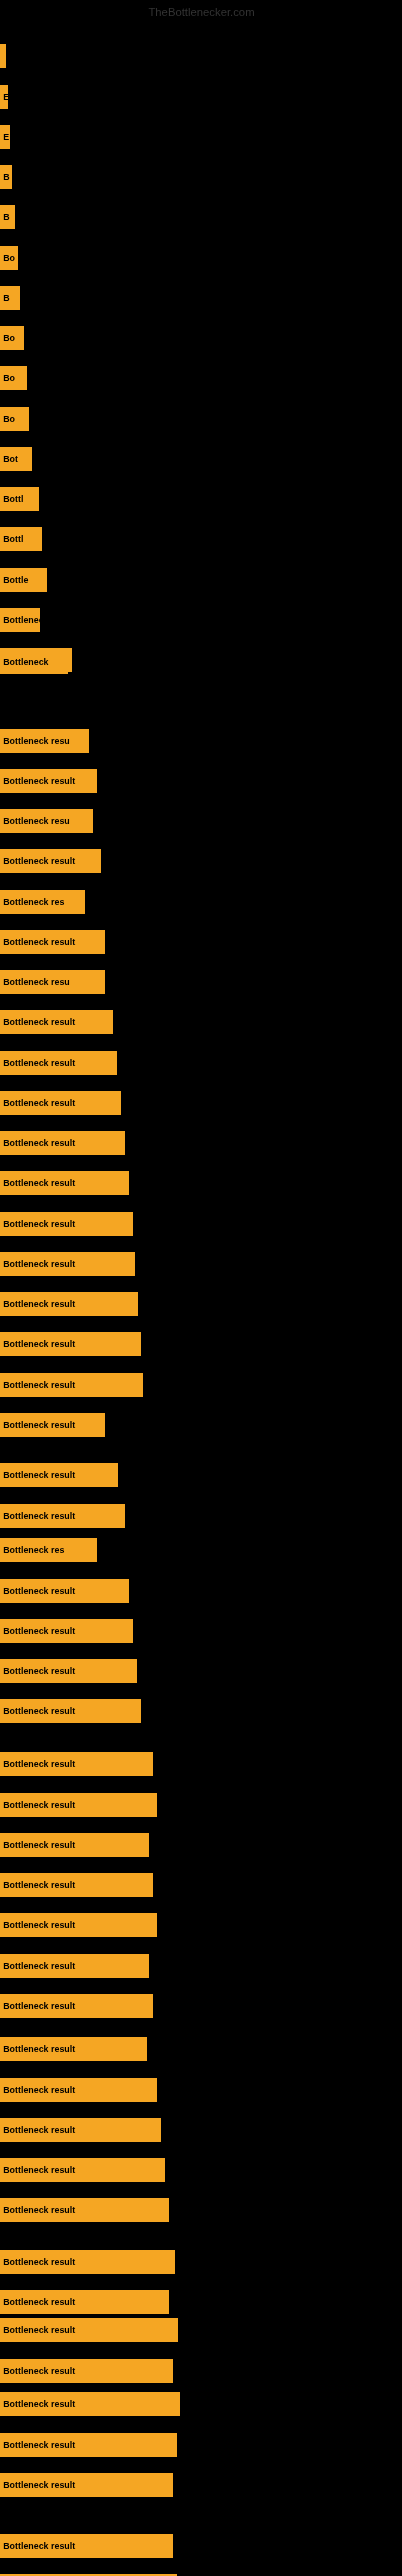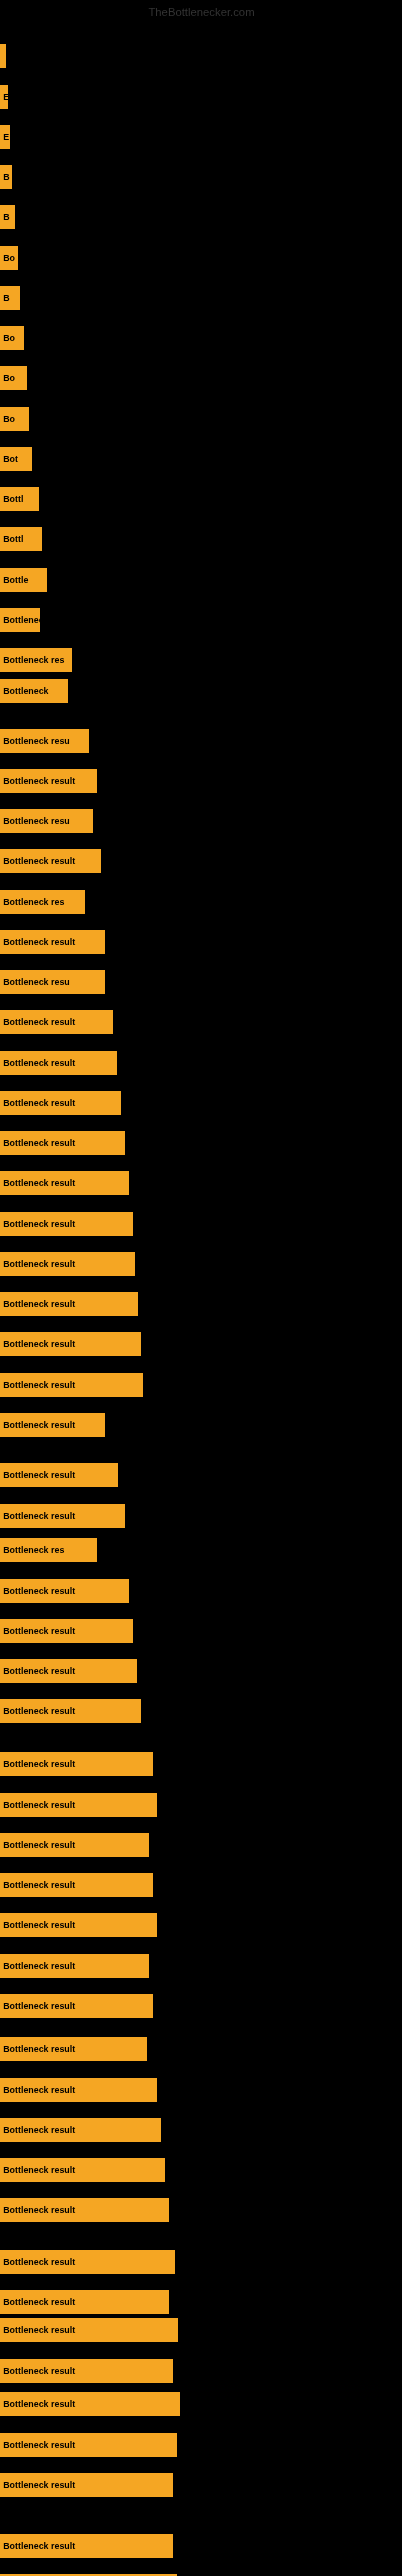--- a/index.html
+++ b/index.html
@@ -90,21 +90,21 @@
   </div>
 <div class="bar-container" style="top: 568px; left: 0px;">
     <div class="bar" style="width: 47px;">Bottle</div>
   </div>
 <div class="bar-container" style="top: 608px; left: 0px;">
     <div class="bar" style="width: 40px;">Bottlenec</div>
   </div>
 <div class="bar-container" style="top: 648px; left: 0px;">
     <div class="bar" style="width: 72px;">Bottleneck res</div>
   </div>
-<div class="bar-container" style="top: 679px; left: 0px; border-radius: 11px;">
+<div class="bar-container" style="top: 650px; left: 0px; border-radius: 11px;">
     <div class="bar" style="width: 68px;">Bottleneck</div>
   </div>
 <div class="bar-container" style="top: 729px; left: 0px;">
     <div class="bar" style="width: 89px;">Bottleneck resu</div>
   </div>
 <div class="bar-container" style="top: 769px; left: 0px;">
     <div class="bar" style="width: 97px;">Bottleneck result</div>
   </div>
 <div class="bar-container" style="top: 809px; left: 0px;">
     <div class="bar" style="width: 93px;">Bottleneck resu</div>

